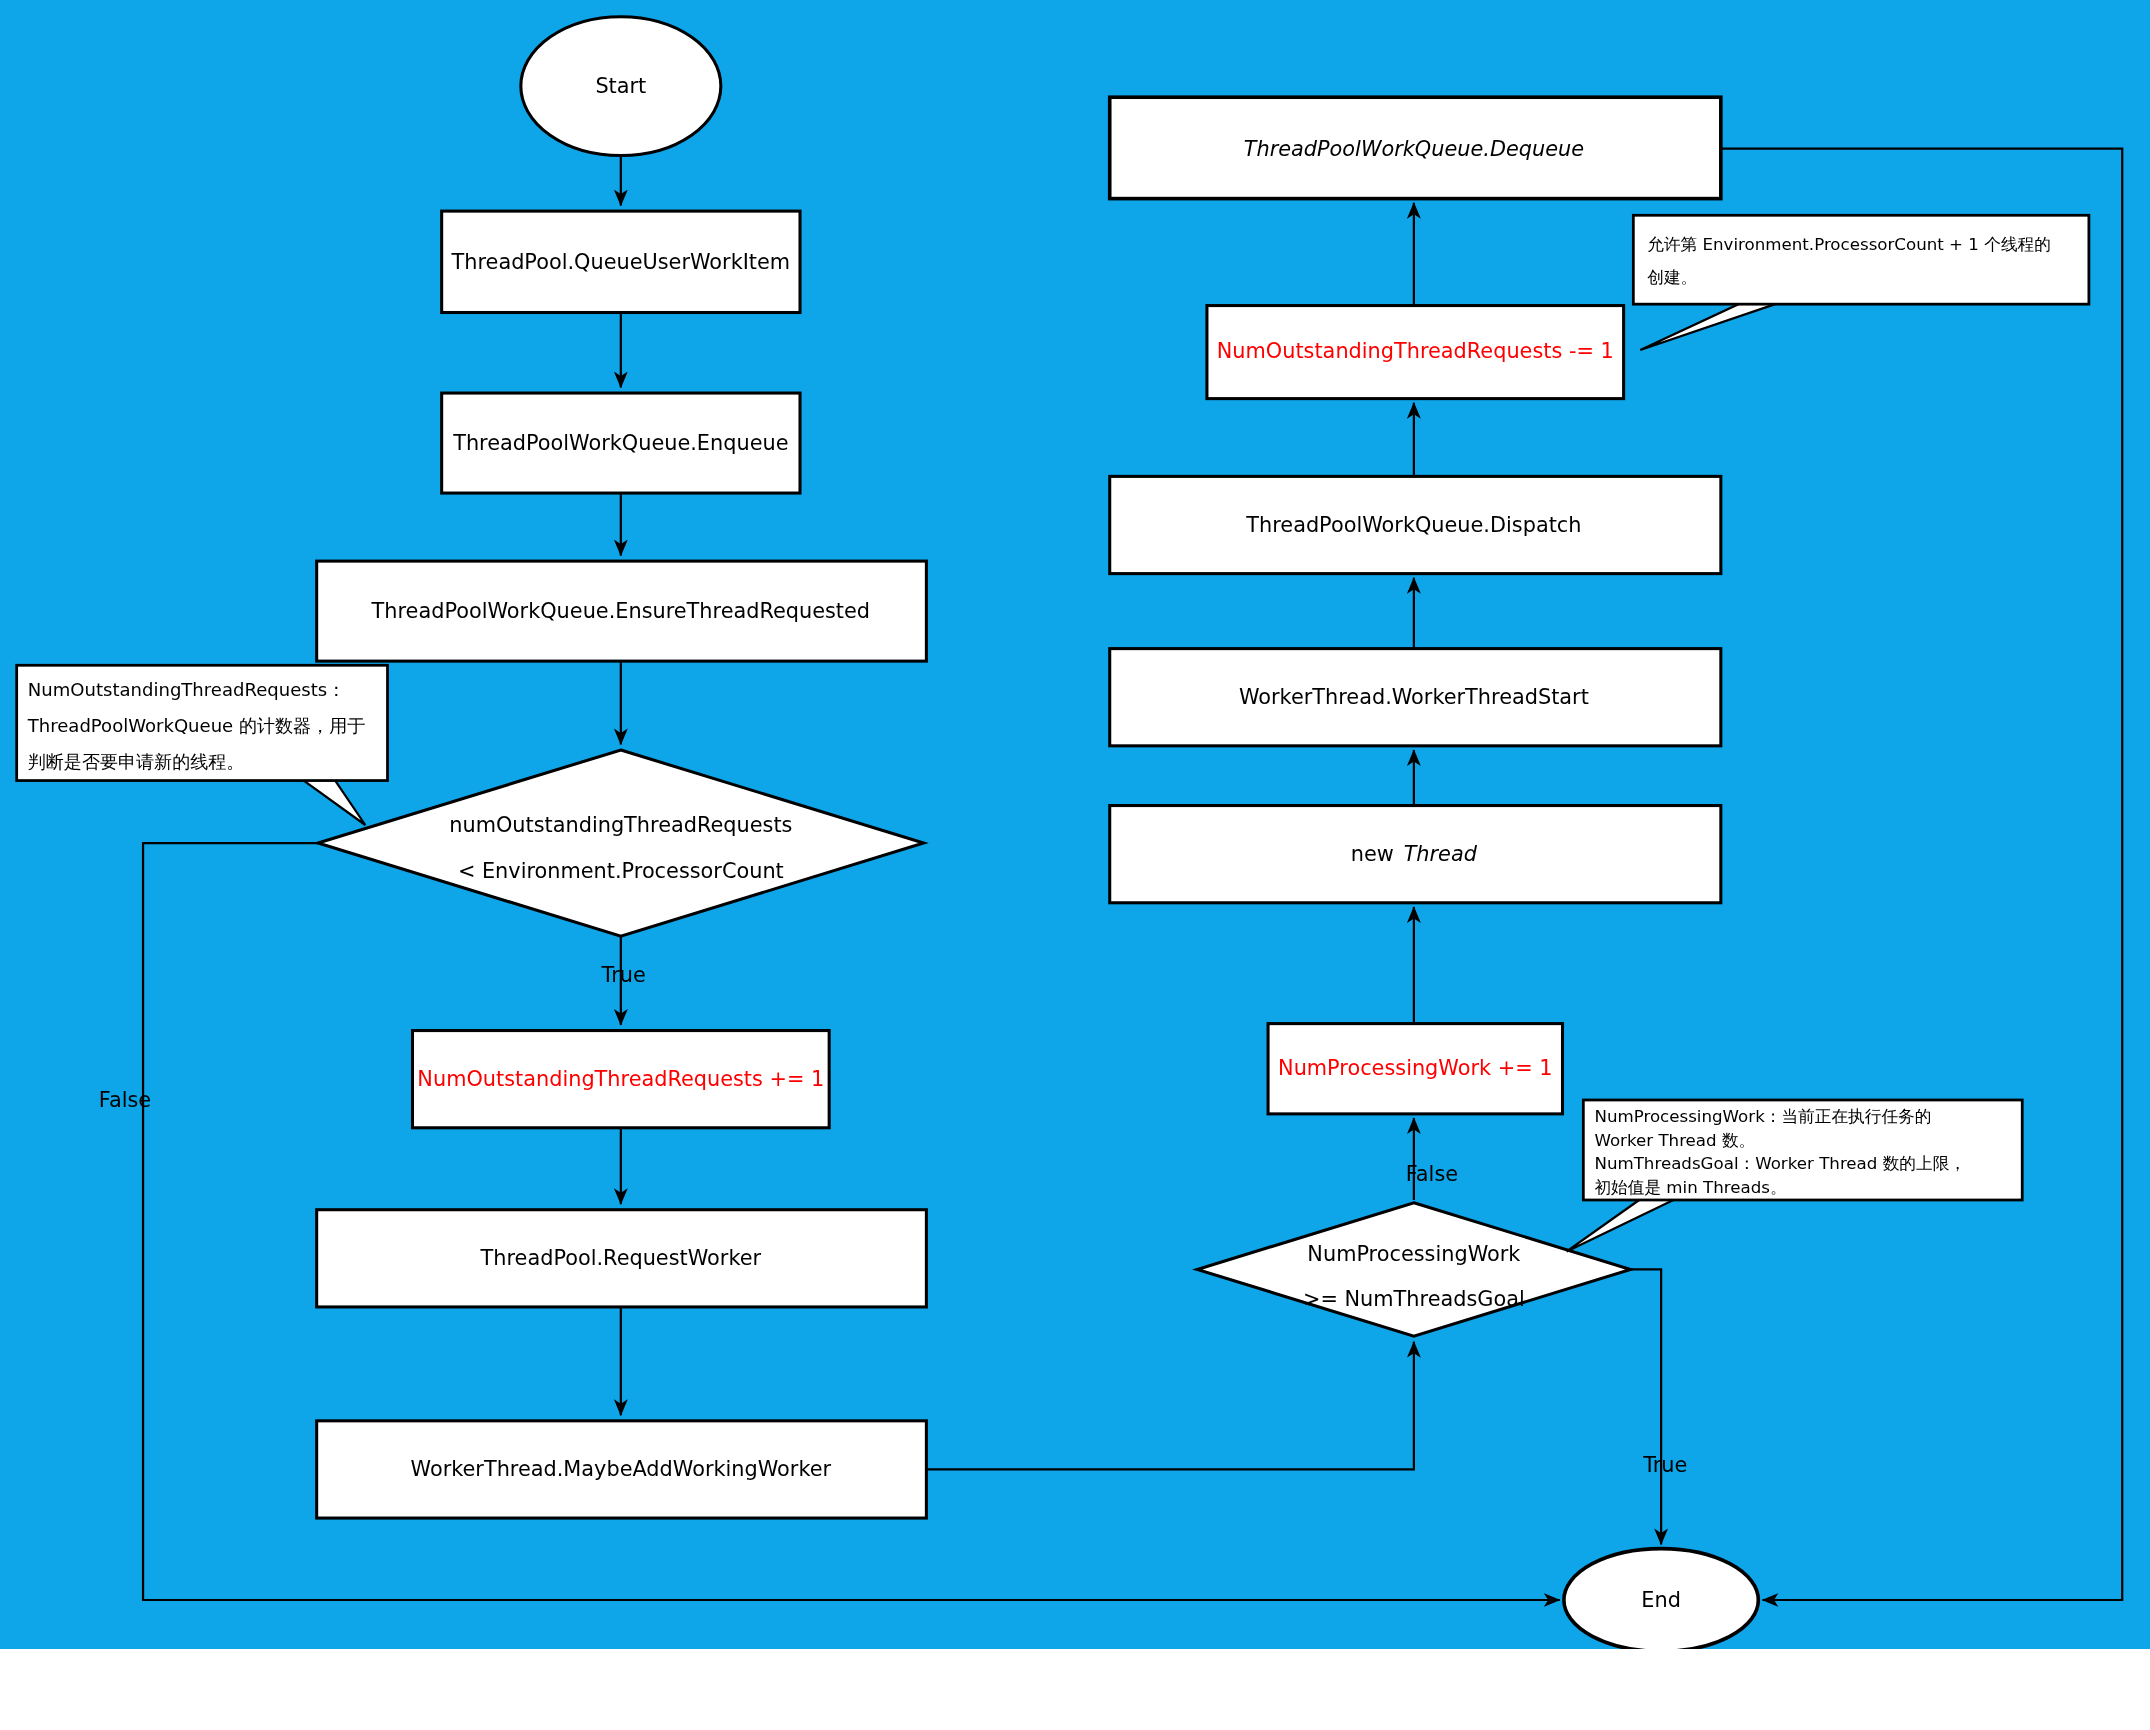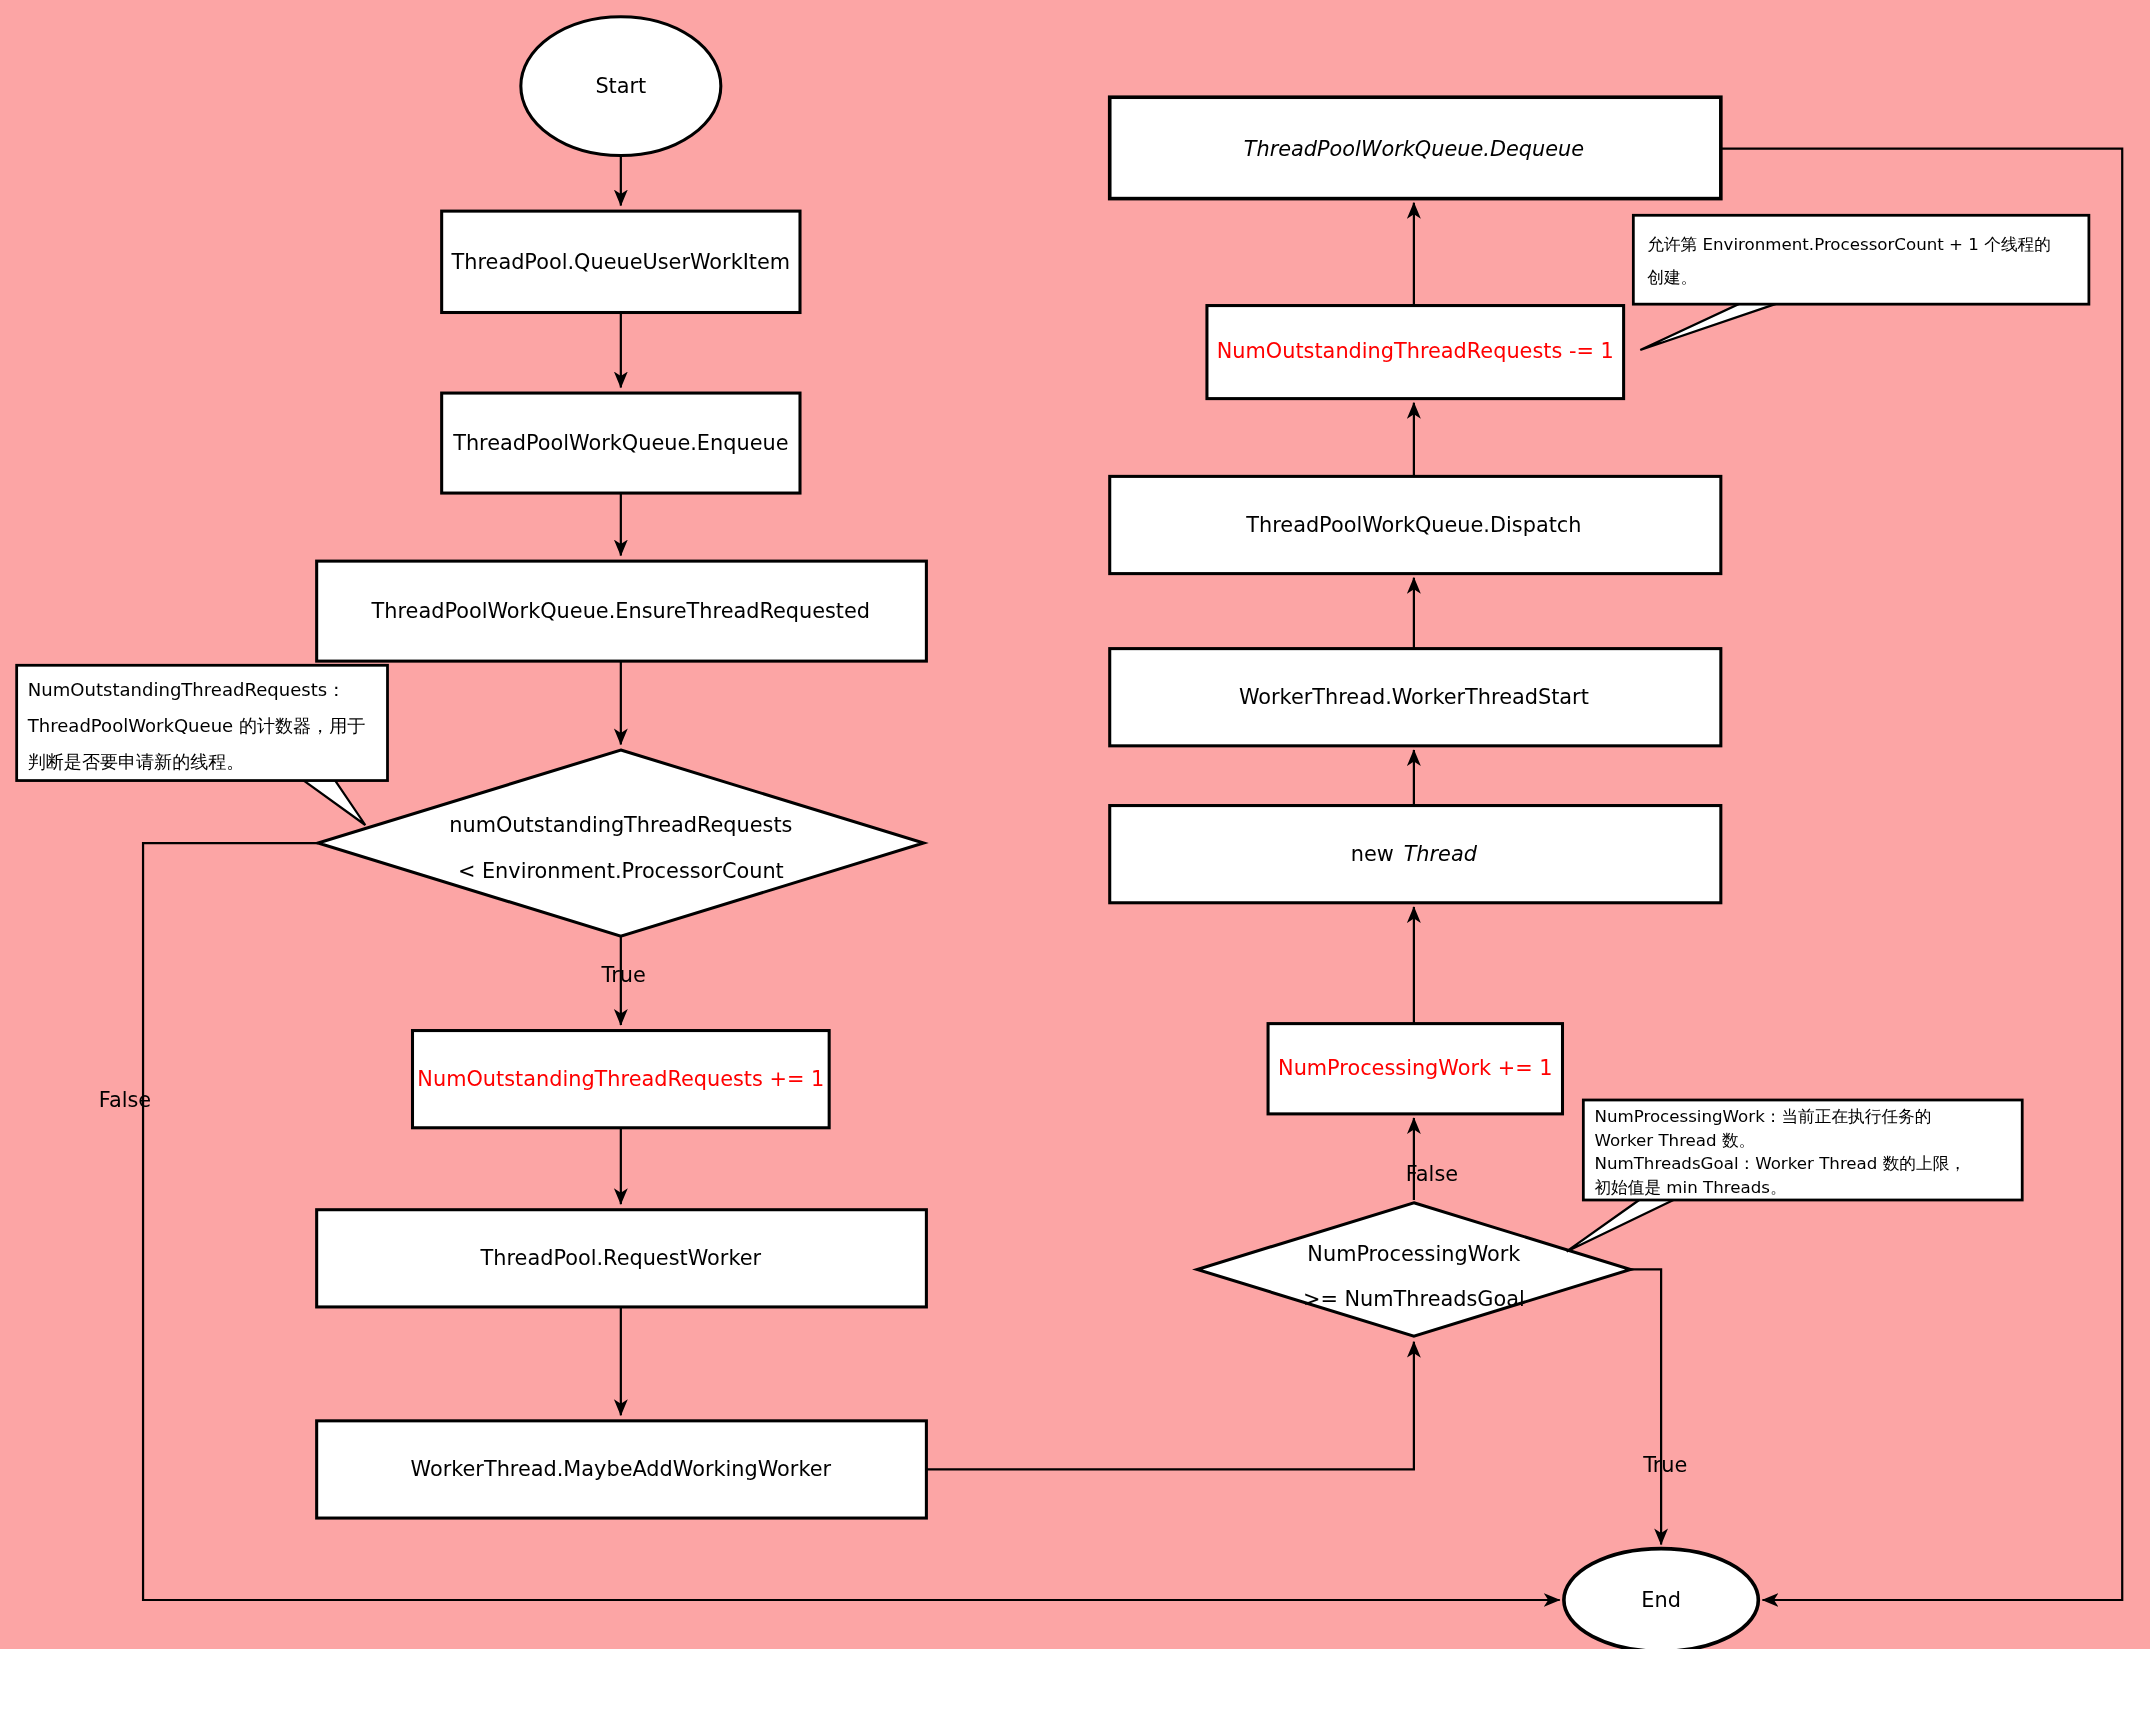--- a/index.html
+++ b/index.html
@@ -2,21 +2,21 @@
 <html style="font-size:6.9px"><head>
 <meta charset="utf-8">
 <style>
   html, body {
     margin: 0;
     padding: 0;
     background: #ffffff;
   }
   .canvas {
     width: 100%;
-    background: #fca5a5;
+    background: #0ea5e9;
   }
   svg {
     display: block;
     width: 100%;
     height: auto;
     font-family: "DejaVu Sans", sans-serif;
   }
   .node-shape {
     fill: #ffffff;
     stroke: #000000;

